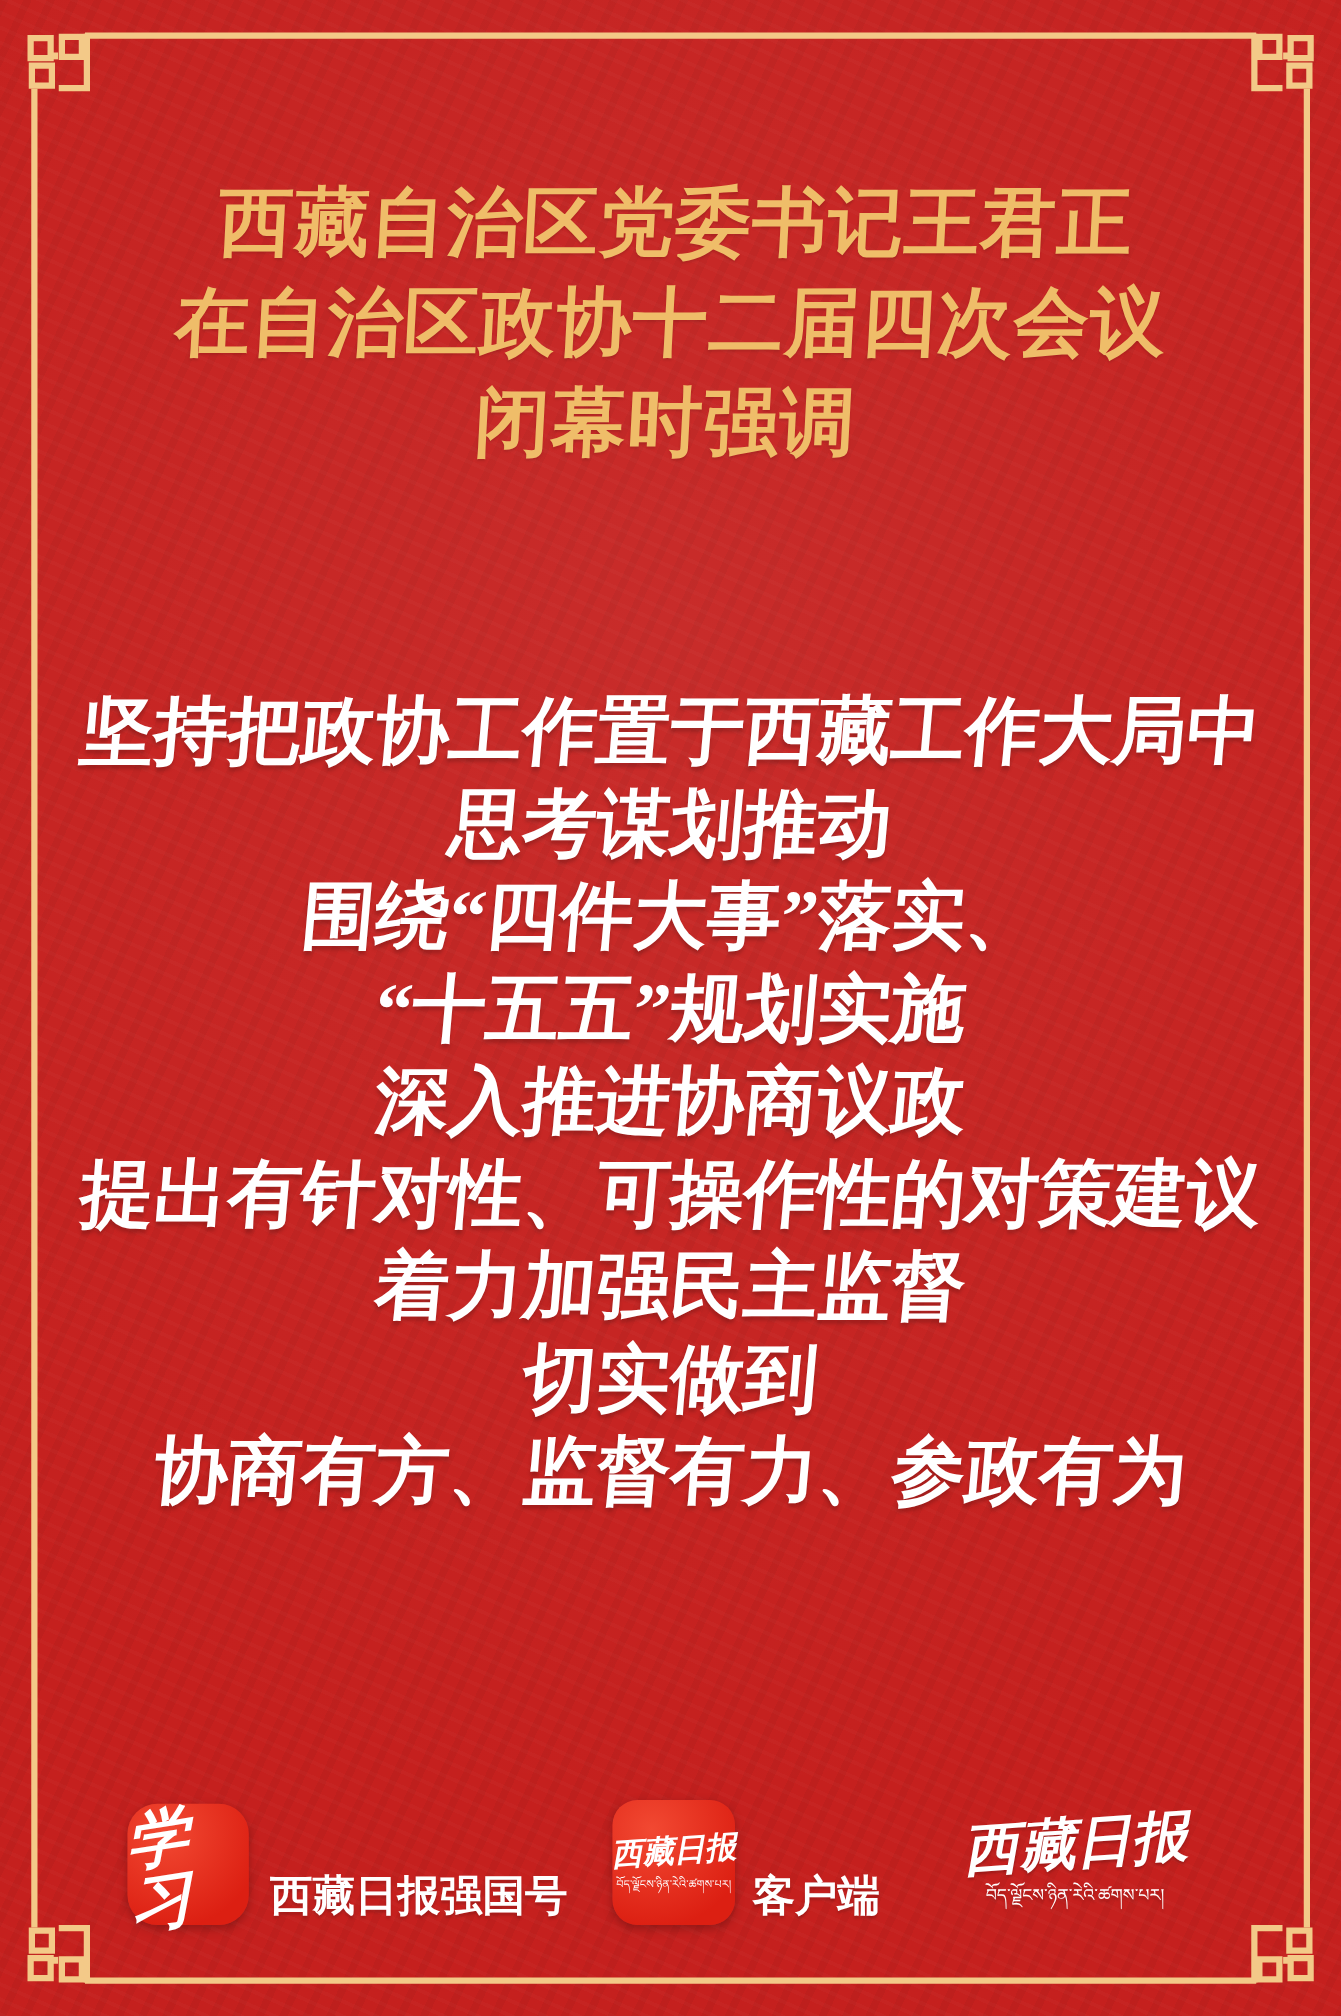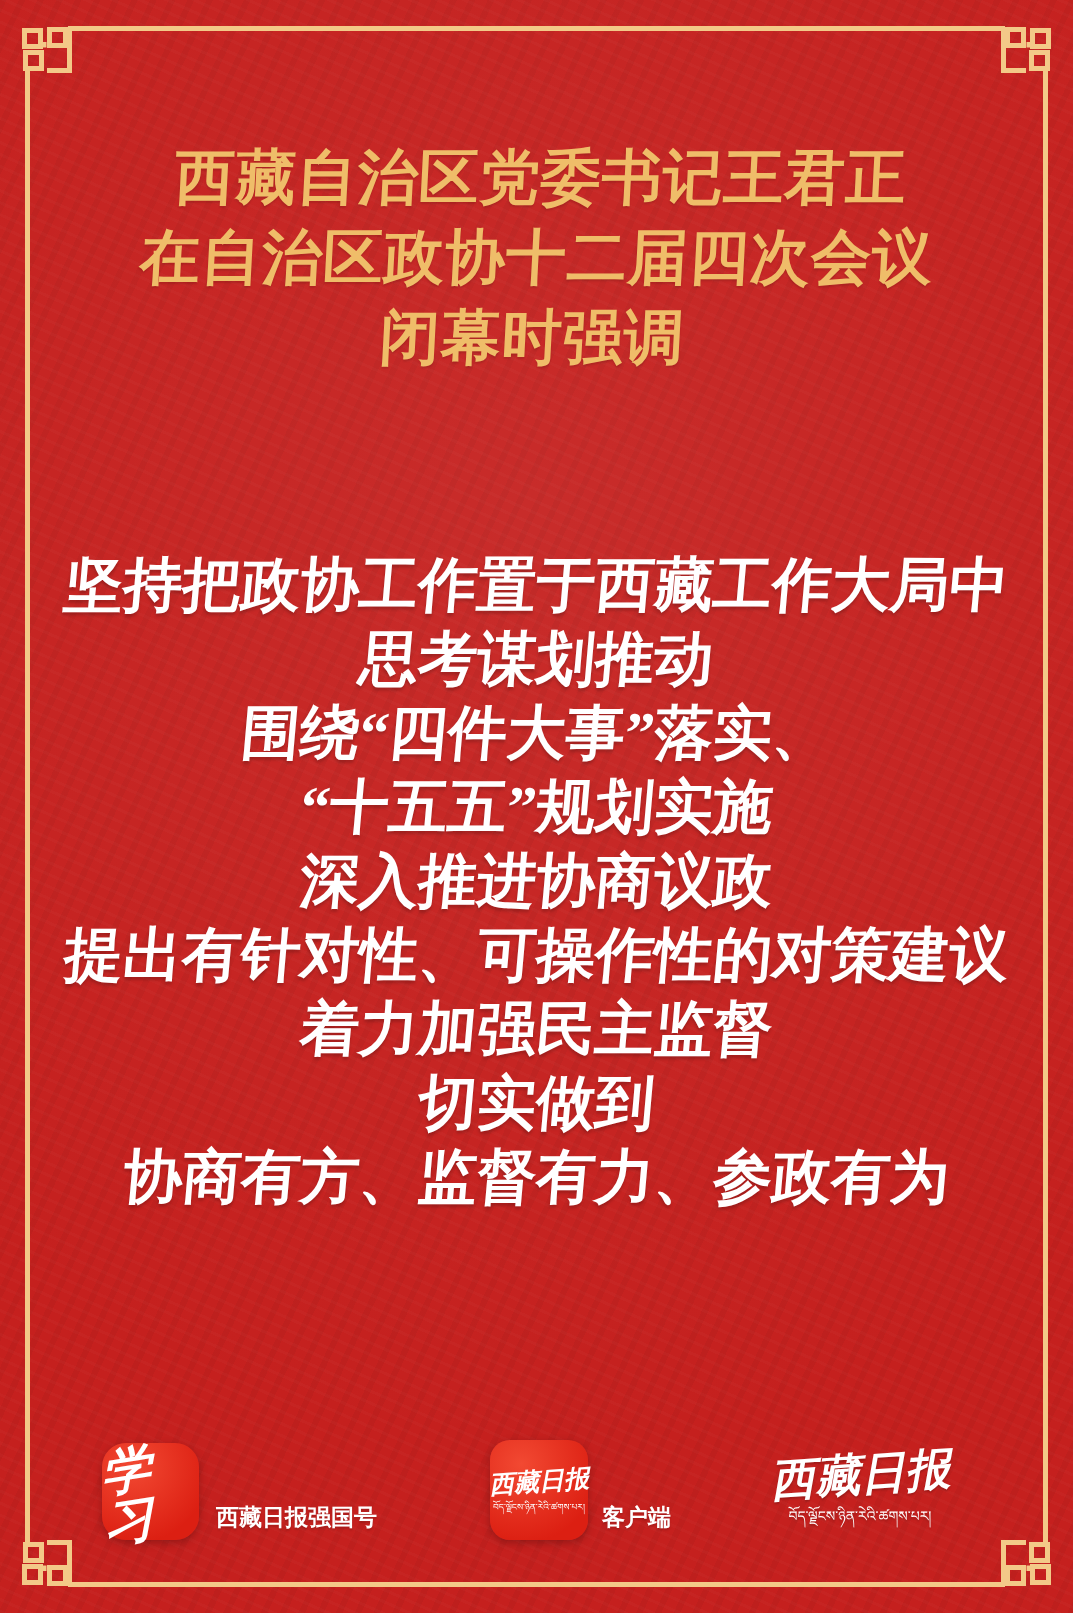--- a/index.html
+++ b/index.html
@@ -59,21 +59,21 @@
     transform:rotate(-9deg) skewX(-6deg);
   }
   .icon-tbdaily{width:98px;height:100px;border-radius:20px;}
   .tbdaily-title{
     font-family:"Liberation Serif","DejaVu Serif",serif;
     font-style:italic;font-weight:700;font-size:25px;line-height:30px;
     transform:rotate(-4deg);white-space:nowrap;
   }
   .tbdaily-sub{font-size:9px;line-height:13px;margin-top:4px;white-space:nowrap;}
   .footer-label{
-    color:#FFFFFF;font-weight:700;font-size:23px;line-height:34px;
+    color:#FFFFFF;font-weight:700;font-size:34px;line-height:34px;
     margin-bottom:6px;white-space:nowrap;
     text-shadow:0 2px 2px rgba(0,0,0,0.15);
     margin-top:20px;
   }
   .group-xuexi{left:102px;top:1443px;}
   .group-xuexi .footer-label{margin-left:17px;}
   .group-client{left:490px;top:1440px;}
   .group-client .footer-label{margin-left:14px;}
   .brand-group{
     position:absolute;left:775px;top:1448px;width:170px;

